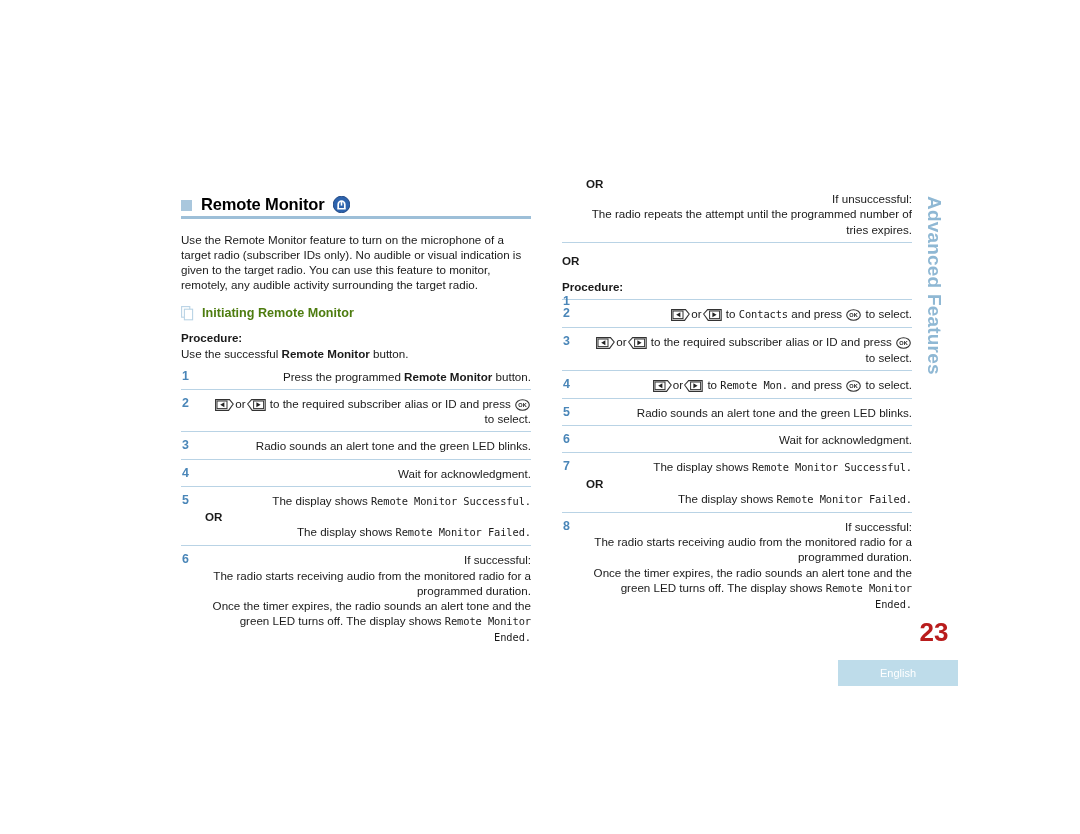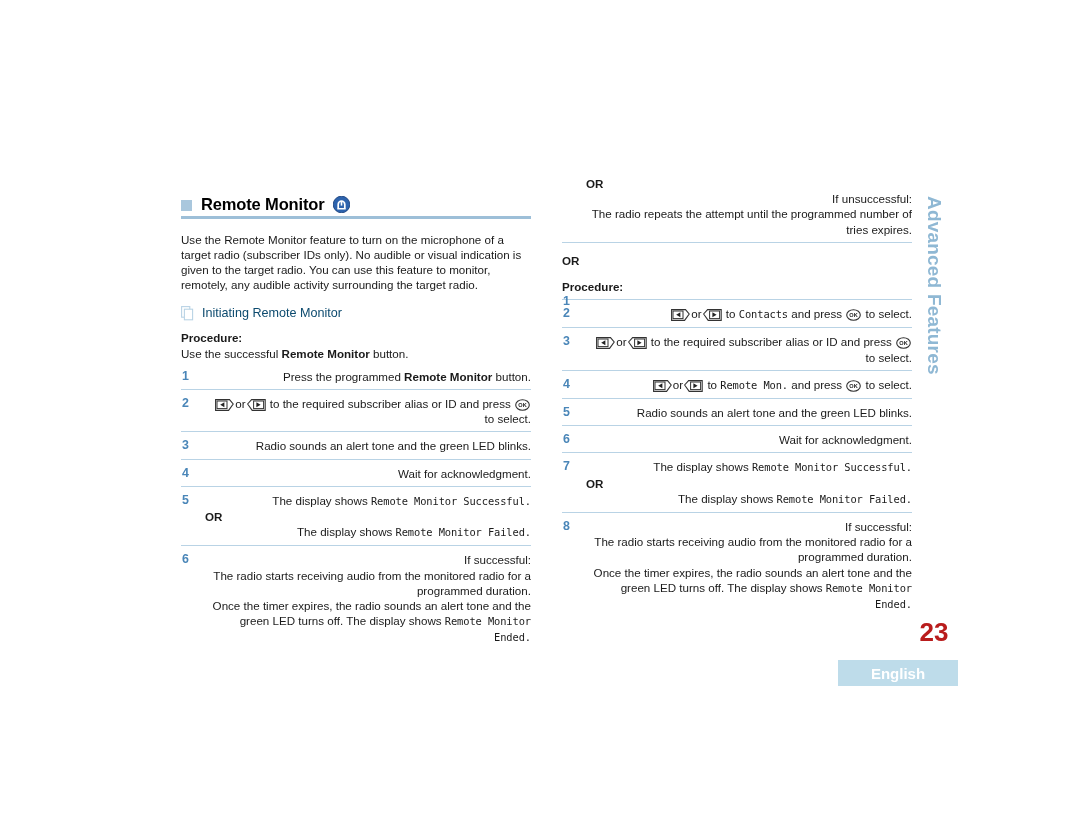--- a/index.html
+++ b/index.html
@@ -73,22 +73,22 @@
 
   
   .h2-row {
     display: flex;
     align-items: flex-start;
     gap: 7px;
     margin: 14px 0 9px 0;
   }
   .h2-text {
     font-size: 12.6px;
-    font-weight: normal;
-    color: #0c4a6e;
+    font-weight: bold;
+    color: #4d7c0f;
     line-height: 14px;
   }
   .docs-icon { width: 14px; height: 15px; flex: 0 0 auto; margin-top: 0px; }
 
   .procedure-label {
     font-weight: bold;
     margin: 0;
   }
   .procedure-lead { margin: 0 0 8px 0; }
 
@@ -163,22 +163,22 @@
   }
 
   .lang-box {
     position: absolute;
     left: 838px;
     top: 660px;
     width: 120px;
     height: 26px;
     background: #bedcea;
     color: #ffffff;
-    font-size: 15px;
-    font-weight: bold;
+    font-size: 11px;
+    font-weight: normal;
     display: flex;
     align-items: center;
     justify-content: center;
   }
 </style>
 </head>
 <body>
 
 <div class="page">
 

